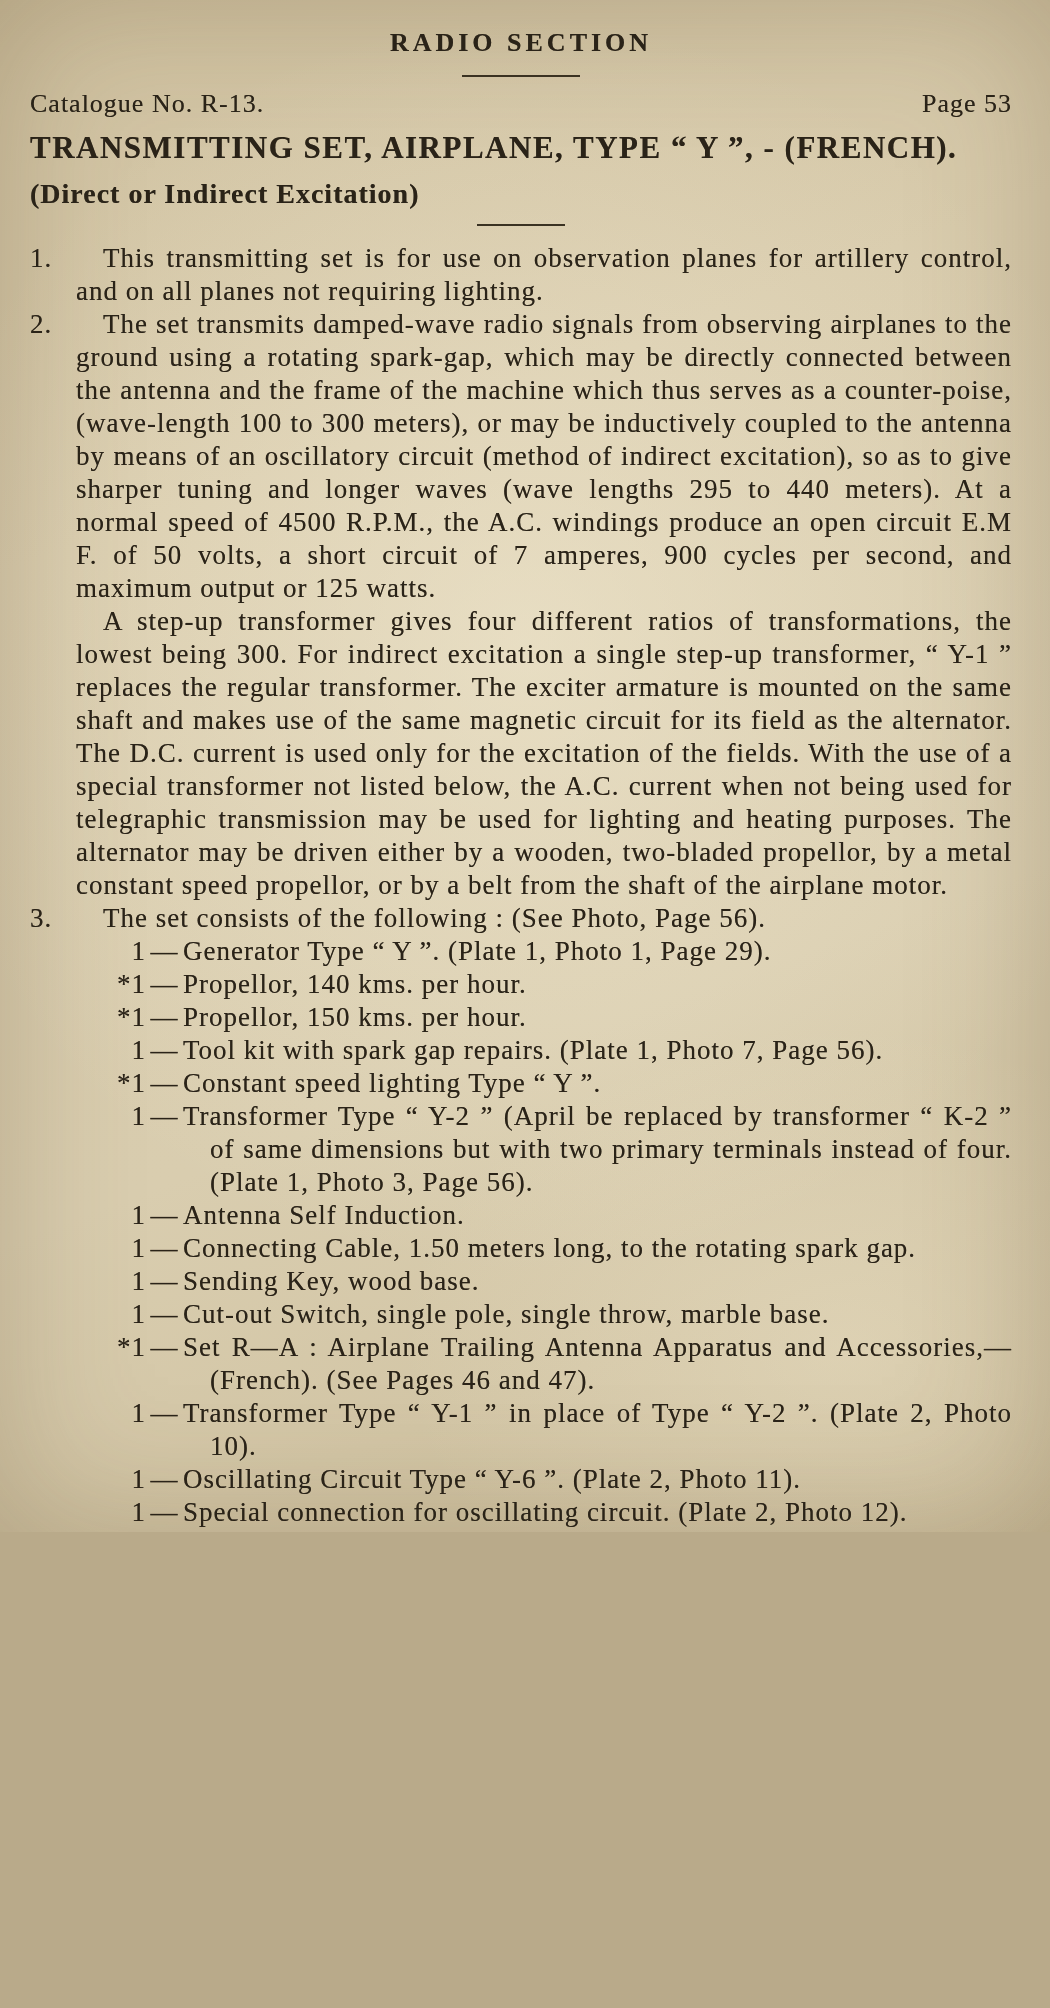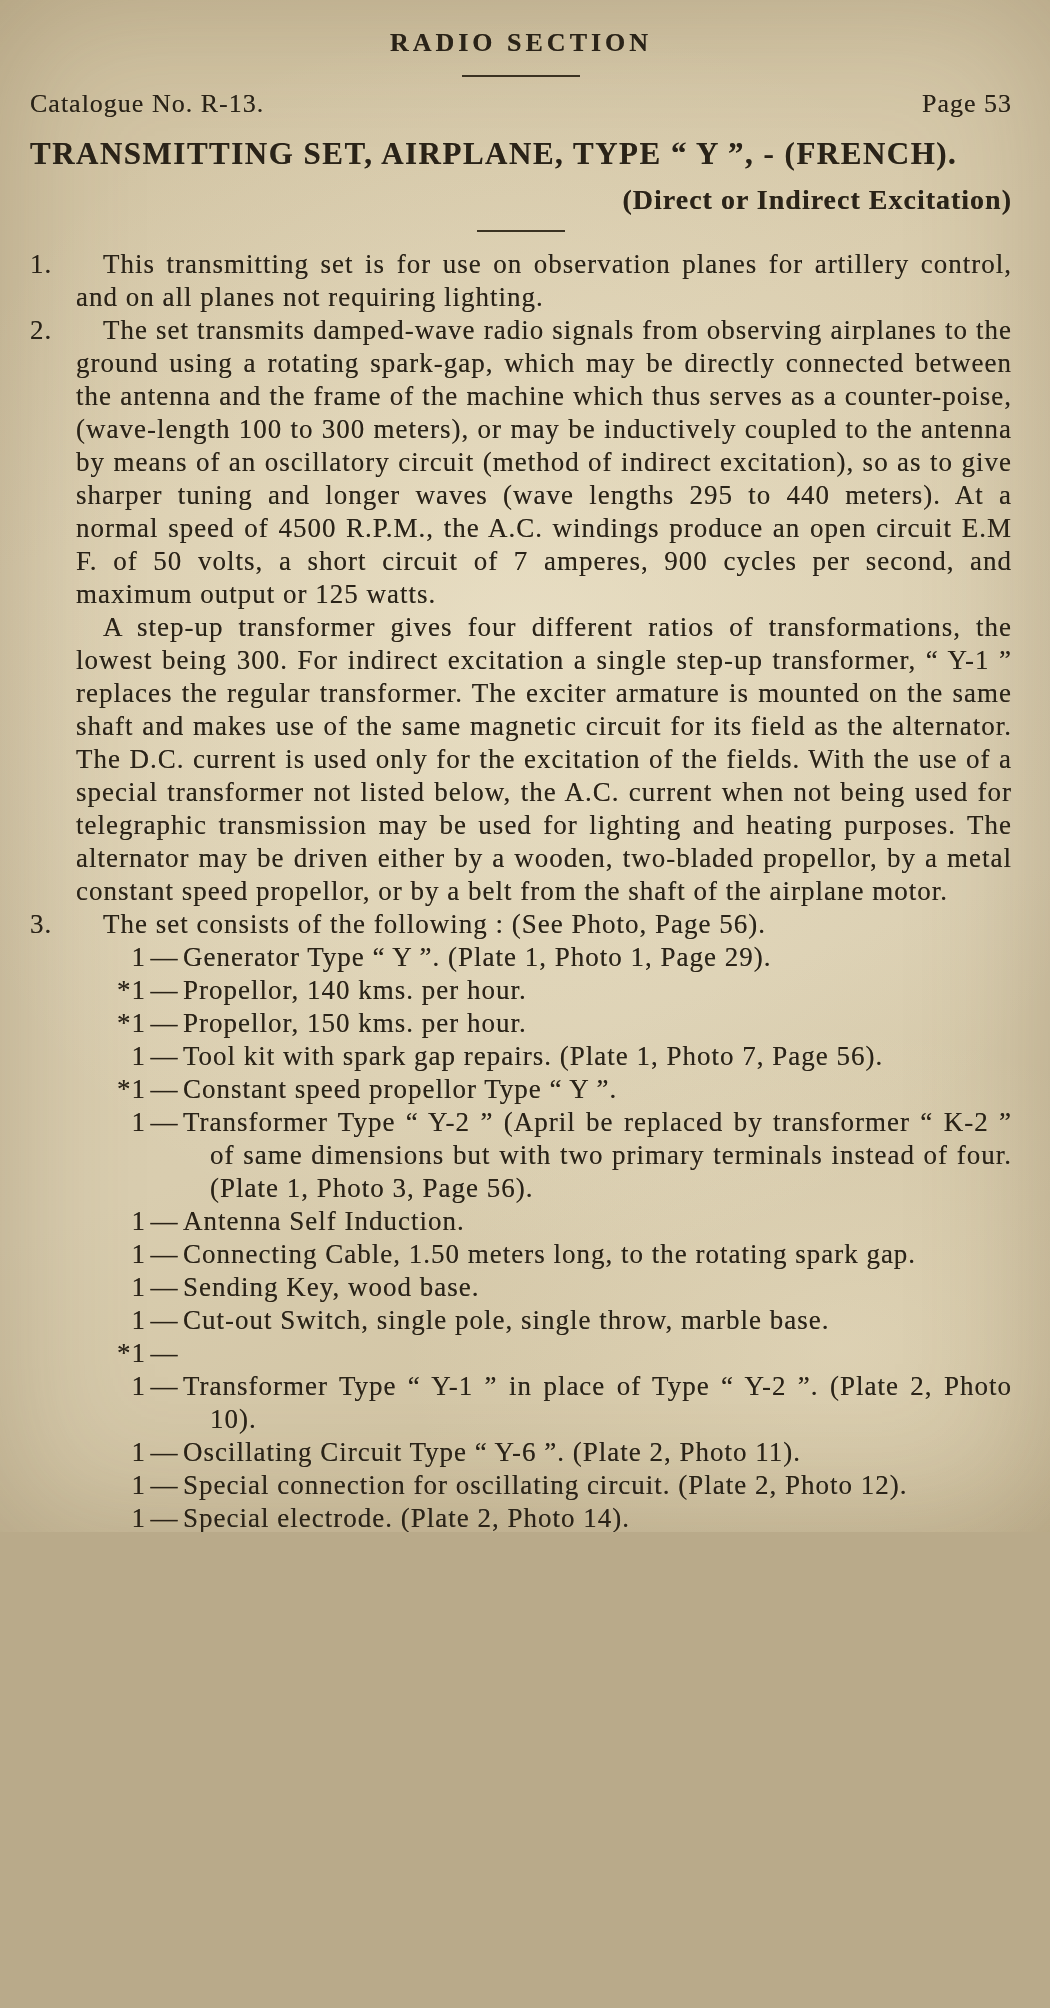--- a/index.html
+++ b/index.html
@@ -45,26 +45,26 @@
     display: flex;
     justify-content: space-between;
     margin-top: 0;
     font-size: 26px;
   }
 
   .doc-title {
     font-weight: 700;
     font-size: 31px;
     letter-spacing: 1.5px;
-    margin-top: 14px;
+    margin-top: 8px;
     line-height: 40px;
   }
 
   .doc-subtitle {
-    text-align: right;
+    text-align: left;
     font-weight: 700;
     font-size: 28px;
     letter-spacing: 1px;
     margin-top: 8px;
     line-height: 36px;
   }
 
   .body-text { margin-top: 16px; }
 
   .para { display: flex; }
@@ -138,21 +138,21 @@
         <span class="txt">Propellor, 150 kms. per hour.</span>
       </div>
       <div class="item">
         <span class="qty">1</span>
         <span class="dash">—</span>
         <span class="txt">Tool kit with spark gap repairs.  (Plate 1, Photo 7, Page 56).</span>
       </div>
       <div class="item">
         <span class="qty">*1</span>
         <span class="dash">—</span>
-        <span class="txt">Constant speed propellor Type “ Y ”.</span>
+        <span class="txt">Constant speed lighting Type “ Y ”.</span>
       </div>
       <div class="item">
         <span class="qty">1</span>
         <span class="dash">—</span>
         <span class="txt">Transformer Type “ Y-2 ” (April be replaced by transformer “ K-2 ” of same dimensions but with two primary terminals instead of four.  (Plate 1, Photo 3, Page 56).</span>
       </div>
       <div class="item">
         <span class="qty">1</span>
         <span class="dash">—</span>
         <span class="txt">Antenna Self Induction.</span>
@@ -168,20 +168,21 @@
         <span class="txt">Sending Key, wood base.</span>
       </div>
       <div class="item">
         <span class="qty">1</span>
         <span class="dash">—</span>
         <span class="txt">Cut-out Switch, single pole, single throw, marble base.</span>
       </div>
       <div class="item">
         <span class="qty">*1</span>
         <span class="dash">—</span>
+        <span class="txt">Set R—A : Airplane Trailing Antenna Apparatus and Accessories,—(French).  (See Pages 46 and 47).</span>
       </div>
     </div>
 
 
     <div>
       <div class="item">
         <span class="qty">1</span>
         <span class="dash">—</span>
         <span class="txt">Transformer Type “ Y-1 ” in place of Type “ Y-2 ”. (Plate 2, Photo 10).</span>
       </div>

